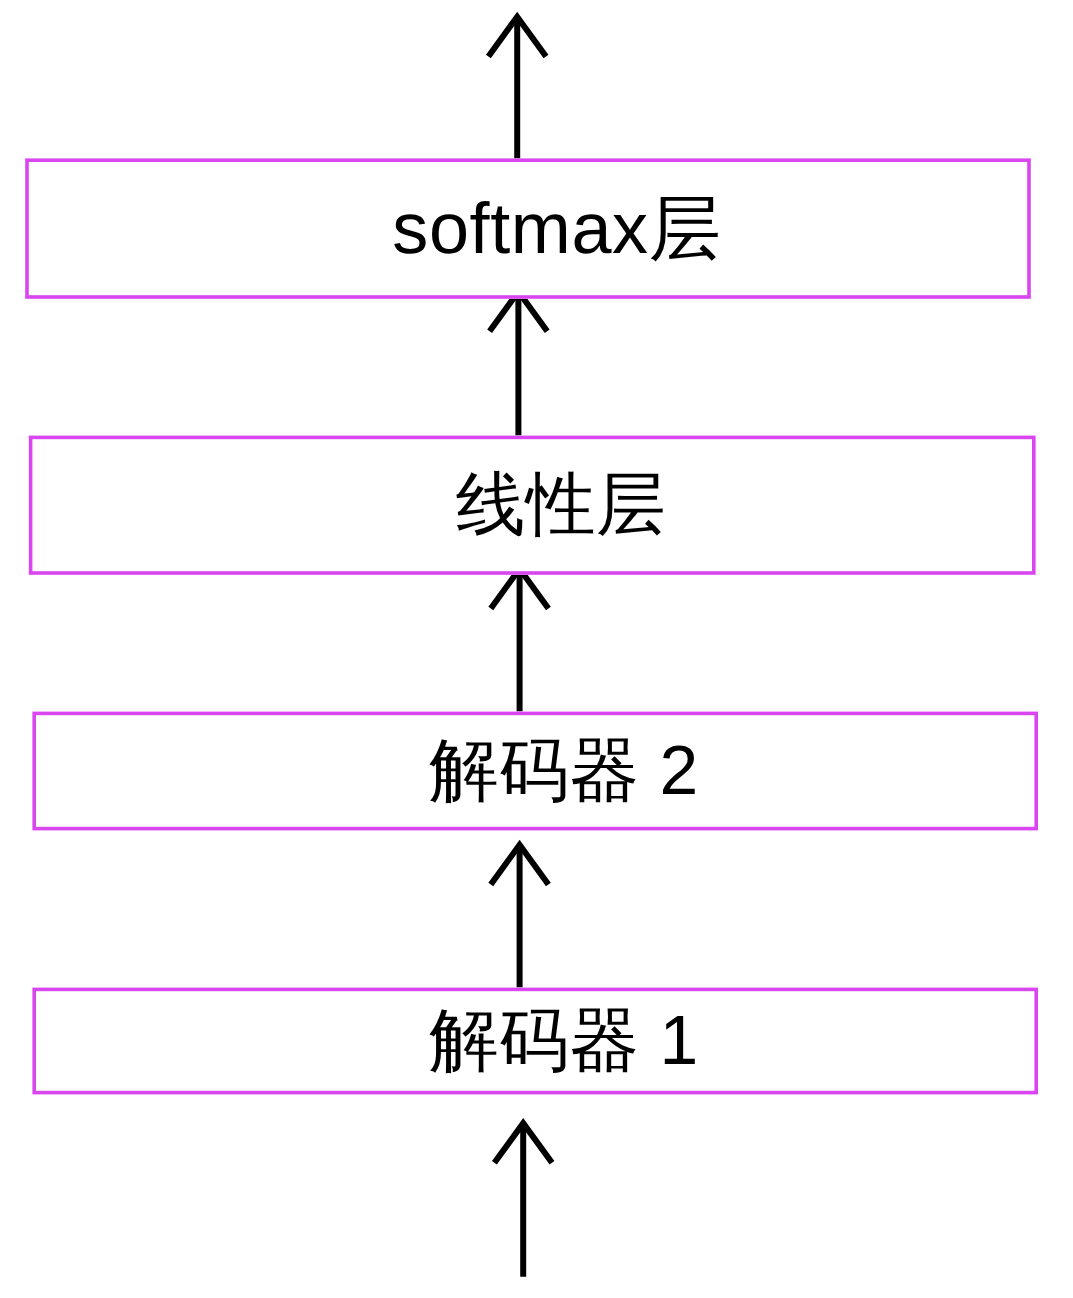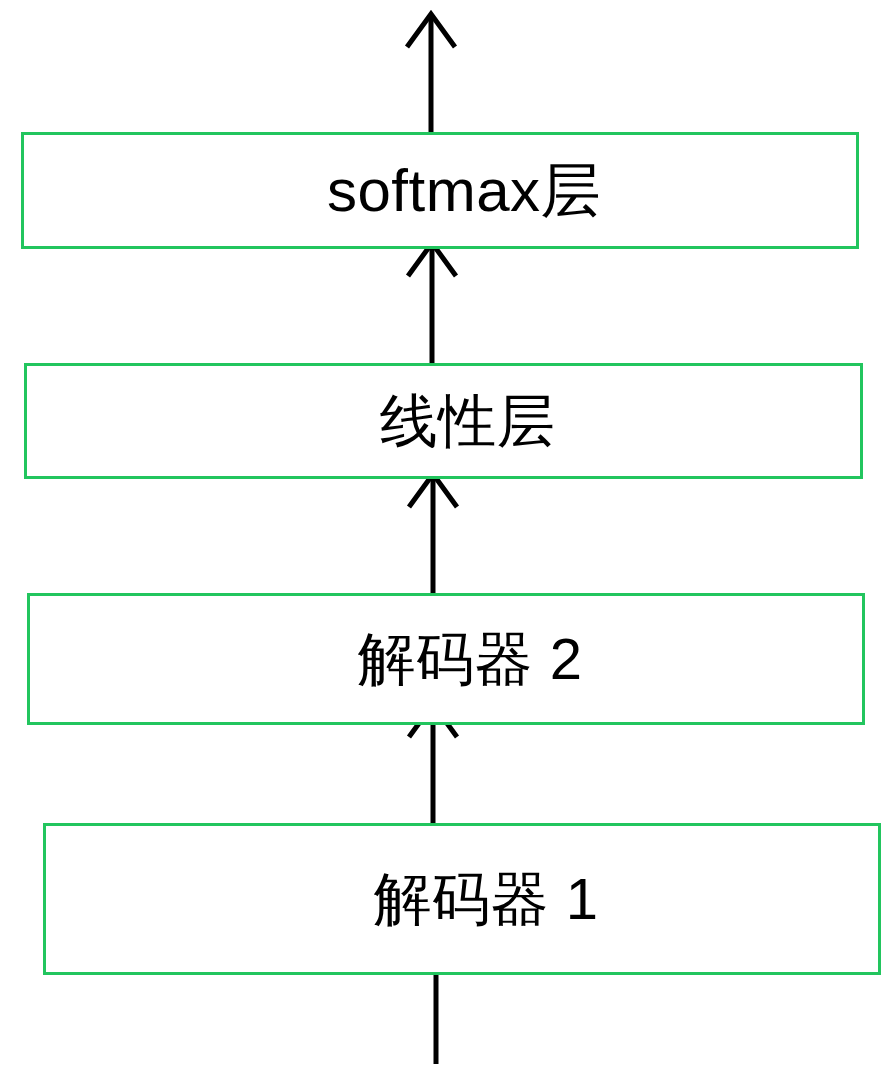--- a/index.html
+++ b/index.html
@@ -23,21 +23,21 @@
     left: 0;
     top: 0;
     width: 894px;
     height: 1082px;
     display: block;
   }
   .node-box {
     position: absolute;
     box-sizing: border-box;
     background: #ffffff;
-    border: 3px solid #22c55e;
+    border: 3px solid #d946ef;
     display: flex;
     align-items: center;
     justify-content: center;
     padding-left: 48px;
   }
   .node-label {
     color: #000000;
     font-weight: 400;
     line-height: 1;
     white-space: nowrap;
@@ -46,22 +46,22 @@
   }
   .node-label.latin-mixed {
     font-size: 60px;
   }
   .node-label.cjk {
     font-size: 58px;
   }
   
   #box-softmax { left: 21px;  top: 132px; width: 838px; height: 117px; }
   #box-linear  { left: 24px;  top: 363px; width: 839px; height: 116px; text-align: center; }
-  #box-dec2    { left: 27px;  top: 593px; width: 838px; height: 132px; }
-  #box-dec1    { left: 43px;  top: 823px; width: 838px; height: 152px; justify-content: center; }
+  #box-dec2    { left: 27px;  top: 593px; width: 838px; height: 99px; }
+  #box-dec1    { left: 27px;  top: 823px; width: 838px; height: 89px; justify-content: center; }
 </style>
 </head>
 <body>
 
 <div id="diagram-root">
 
   <svg id="diagram-svg" viewBox="0 0 894 1082" xmlns="http://www.w3.org/2000/svg">
 
     <g>
       <line x1="431" y1="132" x2="431" y2="16" stroke="#000000" stroke-width="5"></line>

